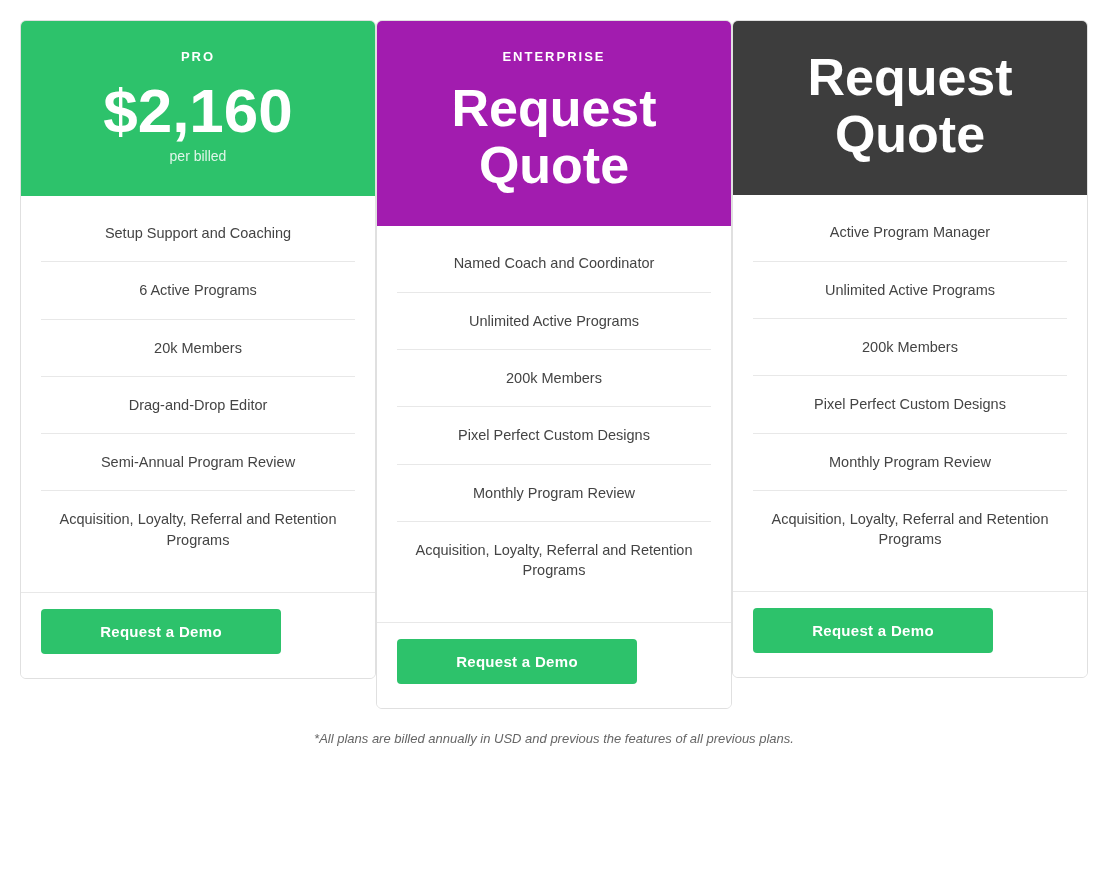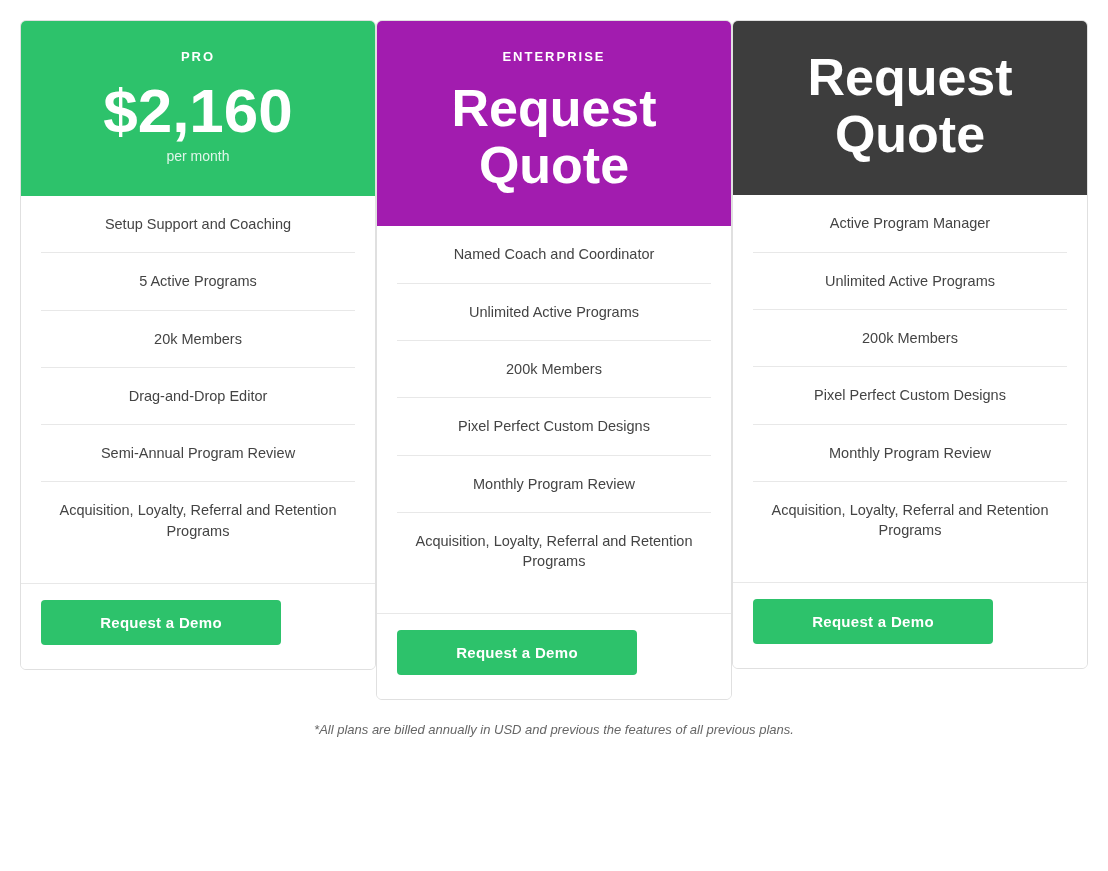--- a/index.html
+++ b/index.html
@@ -64,21 +64,21 @@
       color: rgba(255,255,255,0.85);
     }
     .plan-quote {
       font-size: 52px;
       font-weight: 800;
       line-height: 1.1;
       color: #fff;
       margin-bottom: 0;
     }
     .plan-features {
-      padding: 0 20px 24px;
+      padding: 9px 20px 24px;
       background: #fff;
     }
     .feature-item {
       text-align: center;
       padding: 18px 10px;
       font-size: 14.5px;
       color: #444;
       line-height: 1.4;
       border-bottom: 1px solid #e8e8e8;
     }
@@ -115,25 +115,25 @@
   </style>
 </head>
 <body>
 
 <div class="pricing-wrapper">
   <div class="pricing-grid" id="pricing-grid">
   <div class="plan-card">
         <div class="plan-header pro">
           <div class="plan-name">PRO</div>
           <div class="plan-price-large">$2,160</div>
-          <div class="plan-price-period">per month</div>
+          <div class="plan-price-period">per billed</div>
         </div>
         <div class="plan-features">
           <div class="feature-item">Setup Support and Coaching</div>
-          <div class="feature-item">5 Active Programs</div>
+          <div class="feature-item">6 Active Programs</div>
           <div class="feature-item">20k Members</div>
           <div class="feature-item">Drag-and-Drop Editor</div>
           <div class="feature-item">Semi-Annual Program Review</div>
           <div class="feature-item">Acquisition, Loyalty, Referral and Retention Programs</div>
         </div>
         <div class="plan-cta">
           <button class="demo-button">Request a Demo</button>
         </div>
       </div>
       <div class="plan-card">

